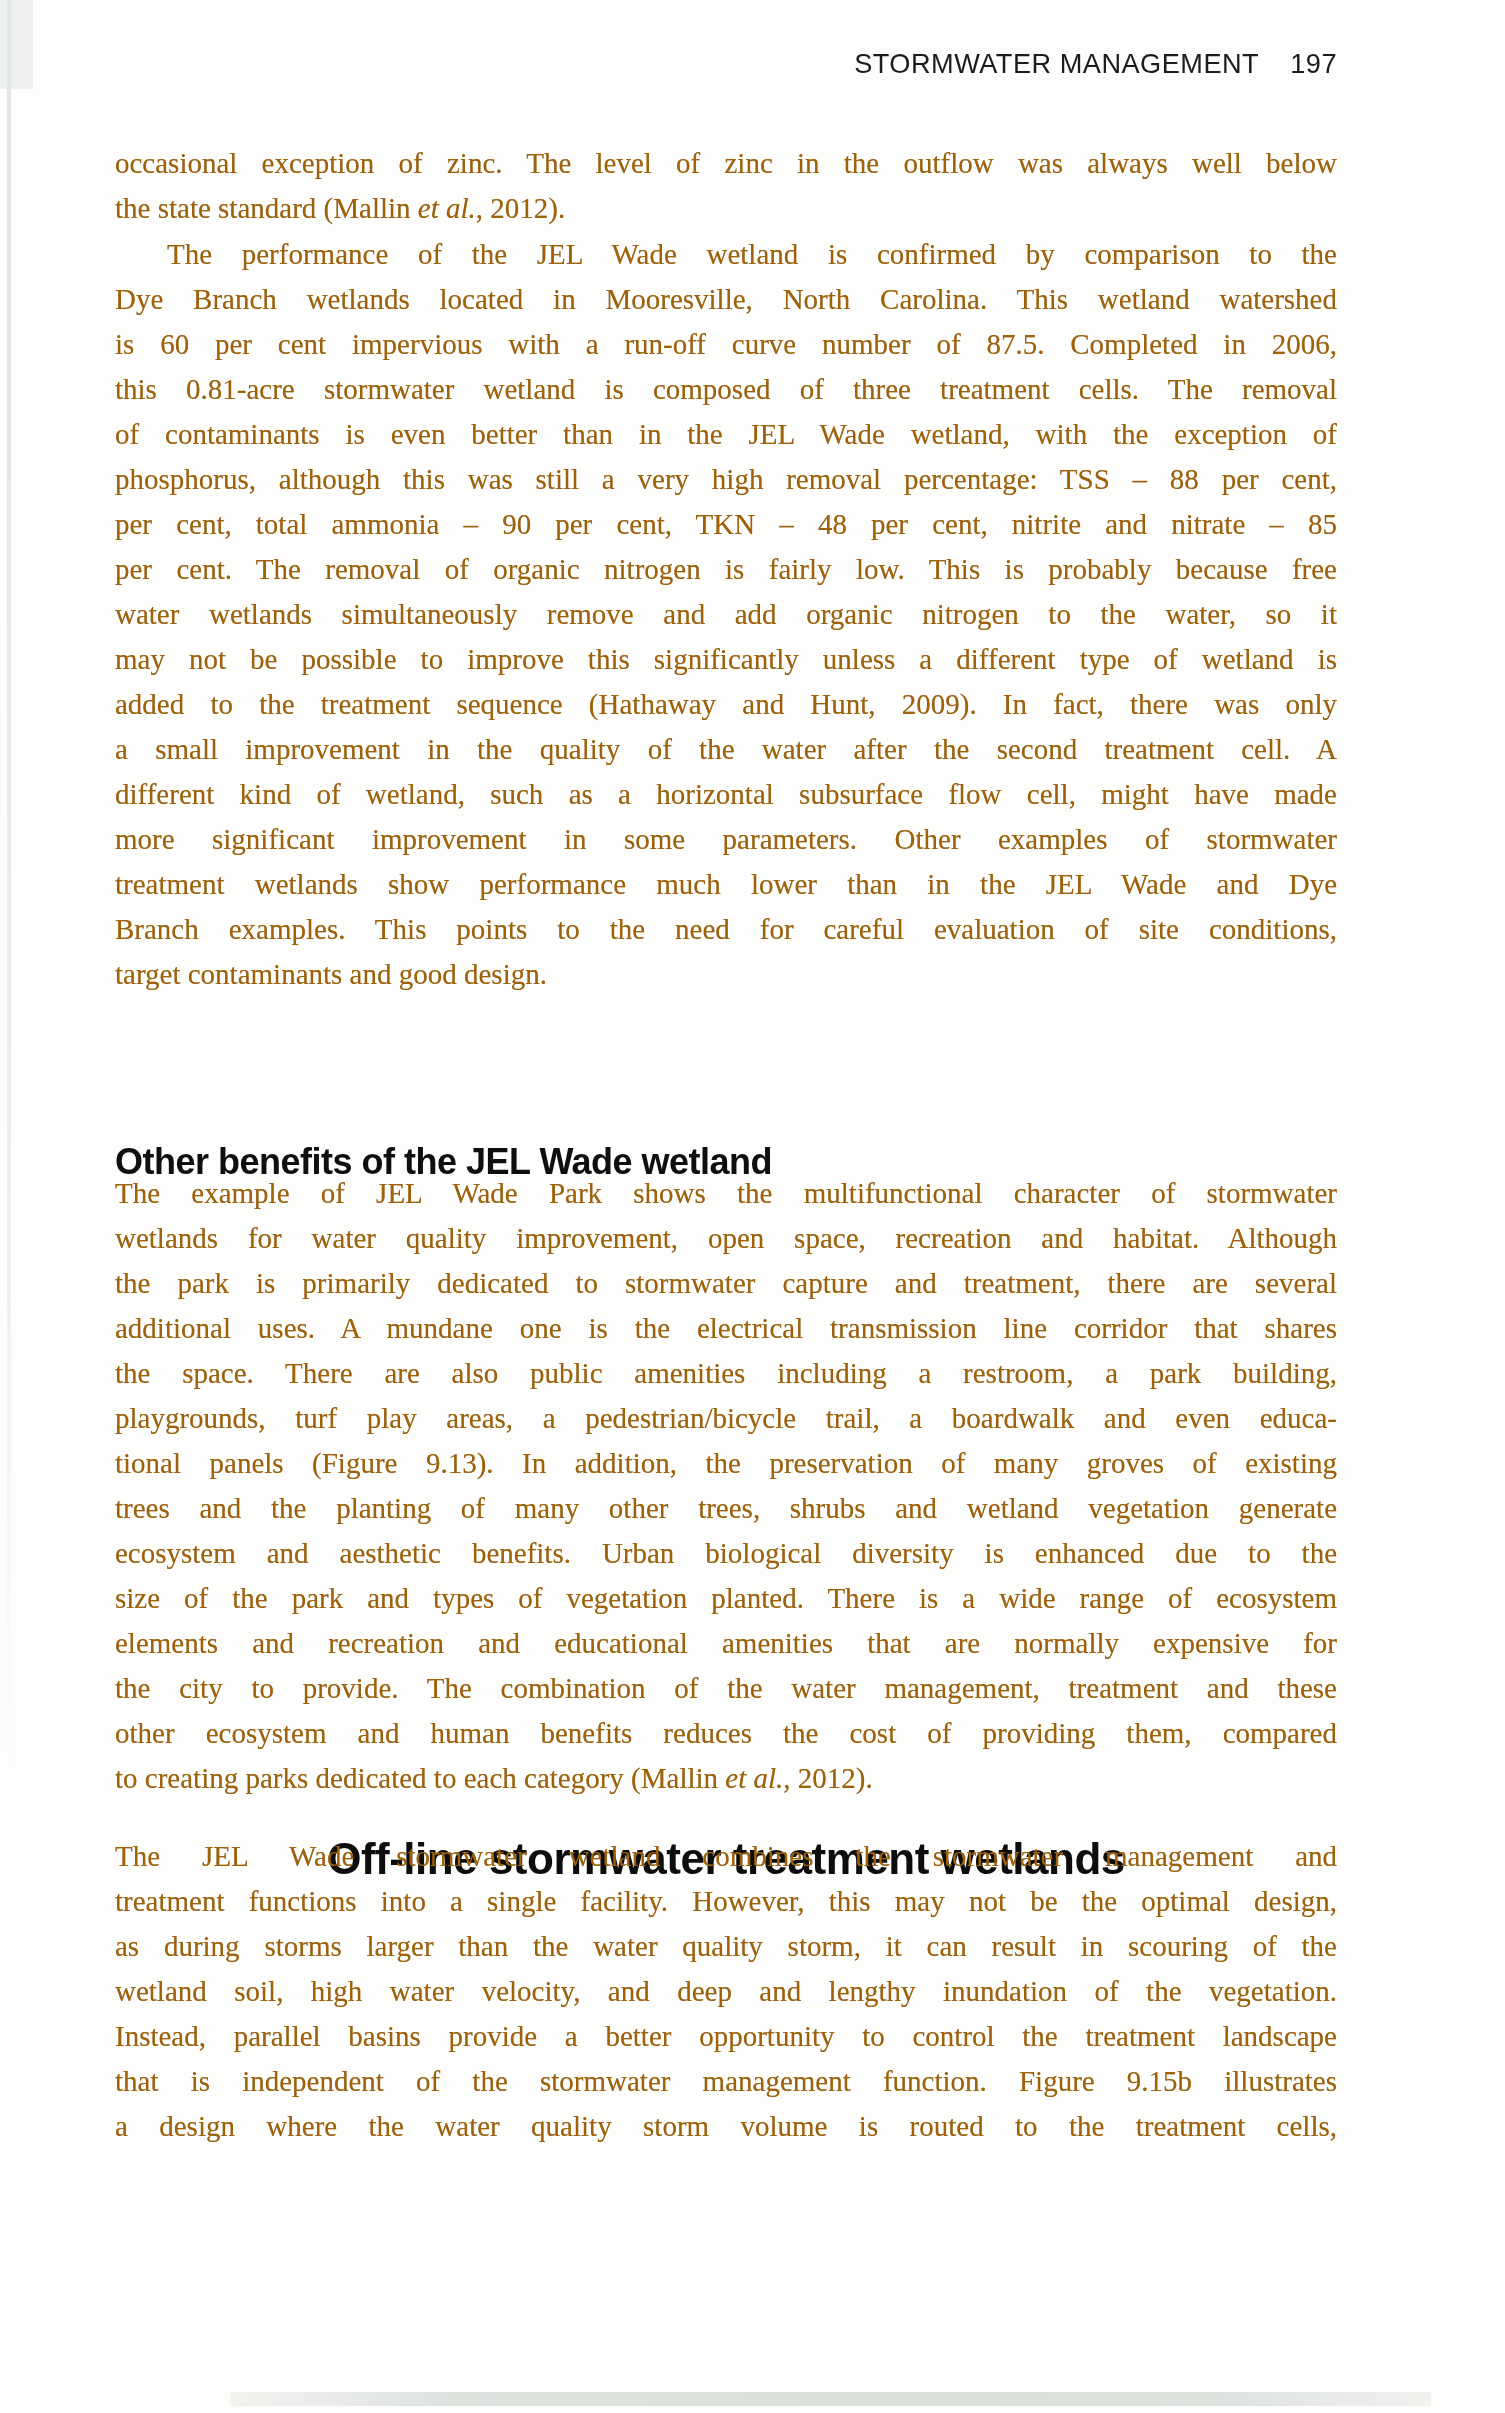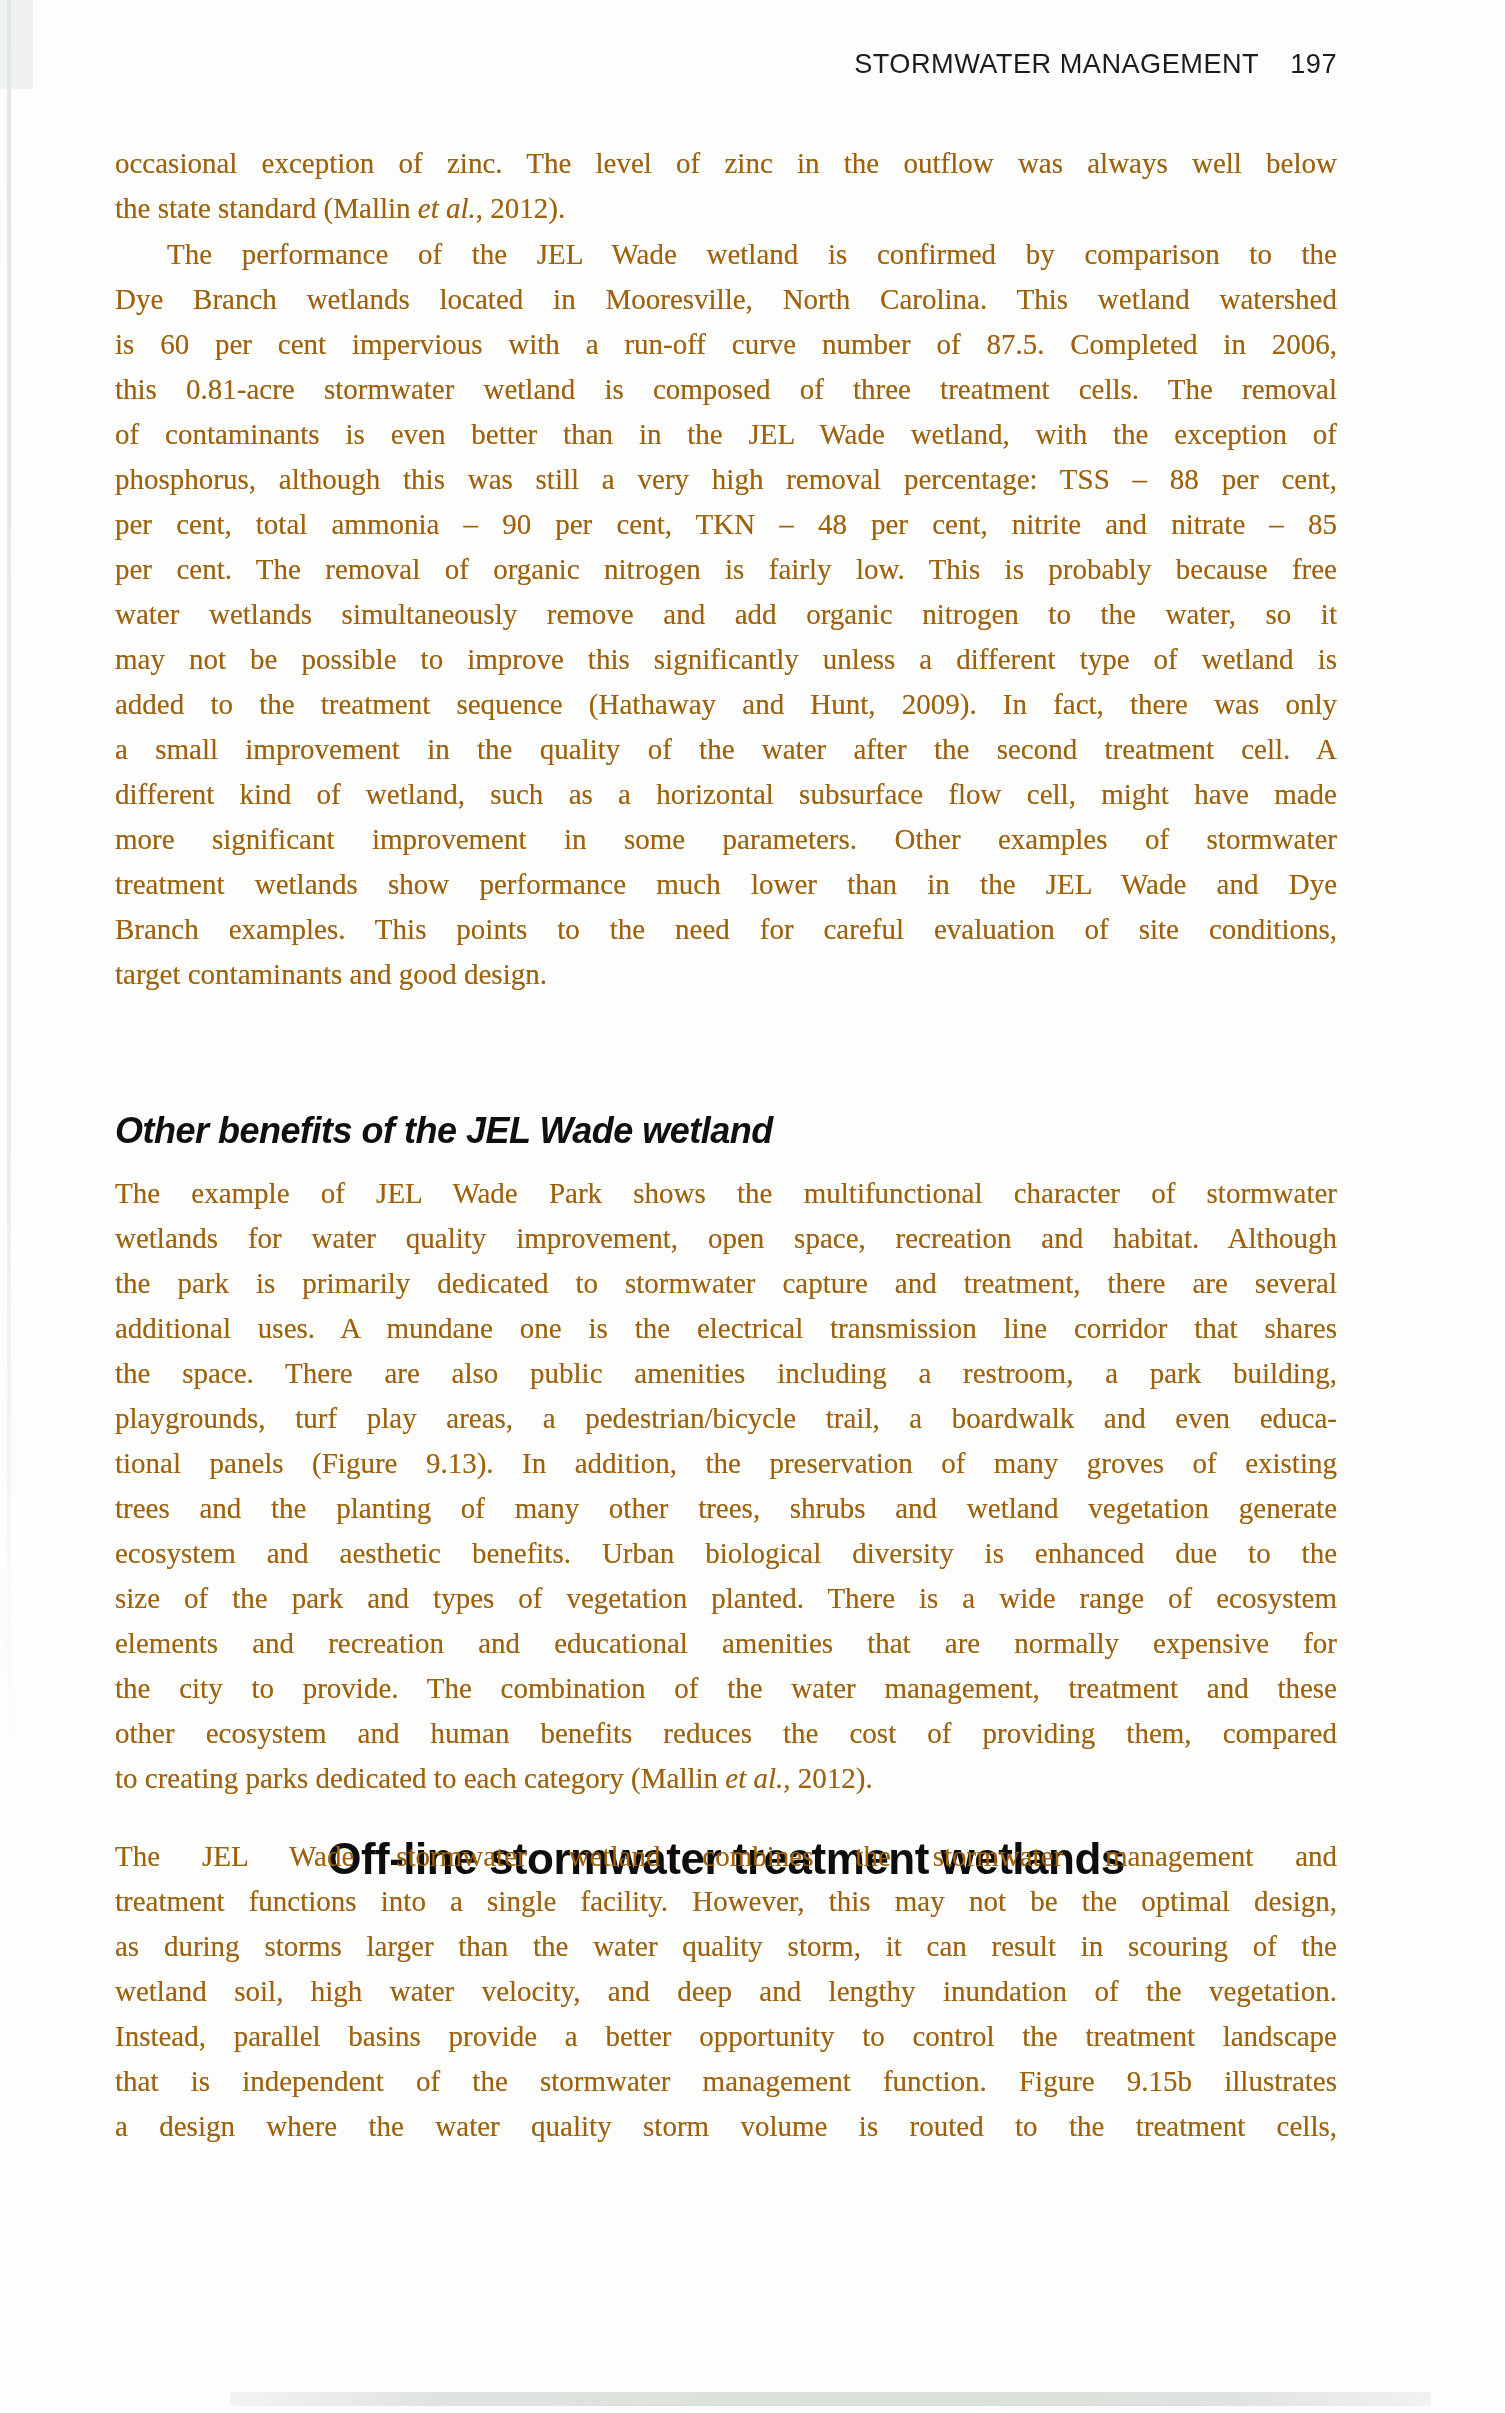--- a/index.html
+++ b/index.html
@@ -45,23 +45,24 @@
     text-align-last: justify;
     white-space: normal;
     color: #a16207;
     text-shadow: 0 0 0.5px rgba(20,20,20,0.35);
   }
   .line.pl { text-align-last: left; }   
   .line.ind { text-indent: 52px; }      
   .heading-sub {
     position: absolute; left: 115px; width: 1222px;
     font-family: "Liberation Sans", sans-serif;
-    font-weight: bold; font-style: italic;
+    font-weight: bold; 
     font-size: 36px; letter-spacing: -0.5px;
     color: #0f0f0f;
+    margin-top: 31px;
   }
   .heading-main {
     position: absolute; left: 115px; width: 1222px;
     font-family: "Liberation Sans", sans-serif;
     font-weight: bold;
     font-size: 44px; letter-spacing: -0.5px;
     color: #0d0d0d;
     text-align: center;
   }
   i { font-style: italic; }

